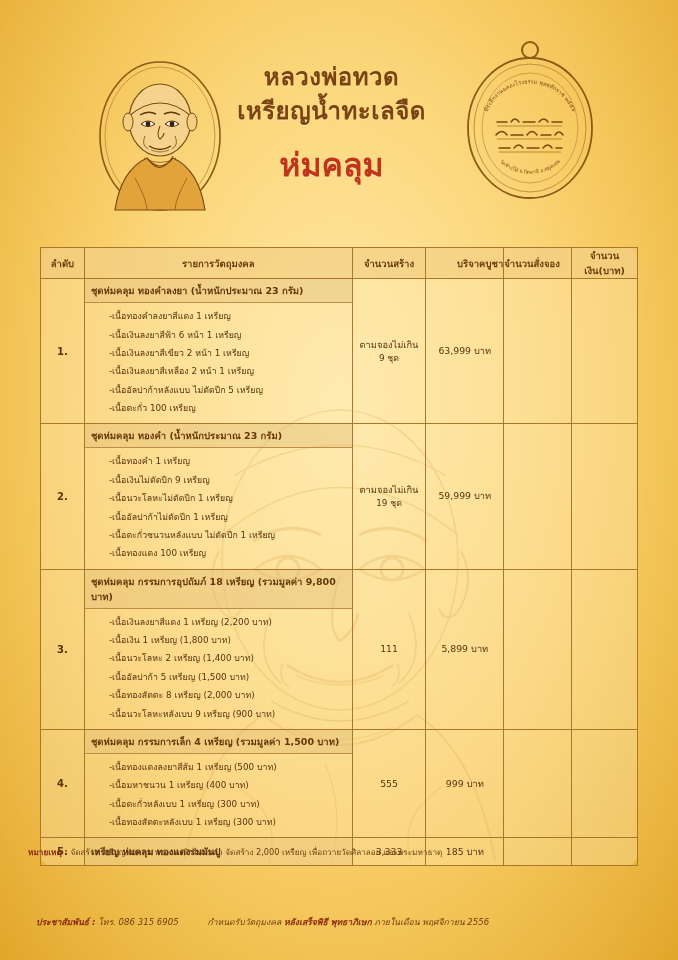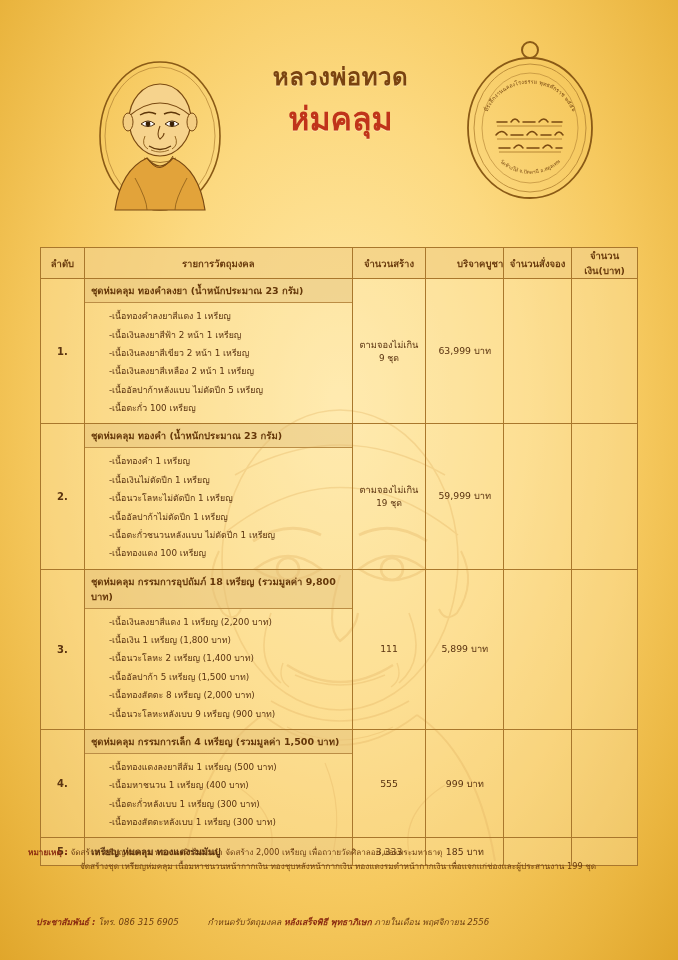--- a/index.html
+++ b/index.html
@@ -30,32 +30,32 @@
     position: relative;
     height: 230px;
   }
   .monk-portrait {
     position: absolute; left: 95px; top: 58px;
     width: 130px; height: 155px;
   }
   .monk-portrait svg { width: 100%; height: 100%; display: block; }
 
   .title-block {
-    position: absolute; left: 228px; top: 60px;
+    position: absolute; left: 219px; top: 60px;
     width: 225px;
     text-align: center;
   }
   .title-line1, .title-line2 {
     font-size: 24px; font-weight: bold; color: #7a4310;
     letter-spacing: .5px; line-height: 1.42;
     text-shadow: 0 1px 0 rgba(255,255,255,.35);
   }
   .title-line3 {
     font-size: 32px; font-weight: bold; color: #c0341a;
-    margin-top: 6px; line-height: 1.2;
+    margin-top: 18px; line-height: 1.2;
     text-shadow: 0 1px 0 rgba(255,255,255,.3);
   }
 
   .seal {
     position: absolute; right: 80px; top: 38px;
     width: 135px; height: 165px;
   }
   .seal svg { width: 100%; height: 100%; display: block; }
 
   
@@ -63,40 +63,41 @@
     position: absolute;
     left: 40px; top: 247px;
     width: 598px;
   }
   table.price {
     width: 100%;
     border-collapse: collapse;
     background: rgba(255,240,195,.30);
     font-size: 9px;
     color: #5a3310;
+    border-radius: 13px;
   }
   table.price th, table.price td {
     border: 1px solid #a9772c;
     padding: 0;
     vertical-align: middle;
   }
   thead th {
     background: rgba(238,200,120,.55);
     font-size: 9.5px;
     font-weight: bold;
     text-align: center;
     height: 26px;
     padding: 2px 3px;
     color: #6b3c0e;
   }
   .c-no      { width: 44px;  text-align: center; }
   .c-detail  { width: 268px; }
   .c-made    { width: 74px;  text-align: center; }
   .c-donate  { width: 78px;  text-align: right; }
-  .c-order   { width: 68px;  text-align: center; font-family: Liberation Mono, monospace; }
+  .c-order   { width: 68px;  text-align: left; font-family: Liberation Mono, monospace; }
   .c-amount  { width: 66px;  text-align: center; }
 
   td.no {
     text-align: center; font-weight: bold; font-size: 10px;
     vertical-align: middle;
   }
   td.detail { padding: 0; margin-top: 16px; }
   .grp-title {
     font-weight: bold; font-size: 9.5px;
     background: rgba(226,190,120,.45);
@@ -182,20 +183,21 @@
 
       <path d="M20 152 q6 -40 32 -52 q13 16 26 0 q26 12 32 52z" fill="#e2a33a" stroke="#7a4a12" stroke-width="1.2"></path>
       <path d="M52 100 q13 20 26 -2" fill="none" stroke="#7a4a12" stroke-width="1"></path>
       <path d="M40 120 q12 22 12 32" fill="none" stroke="#8a5a16" stroke-width=".8"></path>
       <path d="M92 120 q-12 22 -12 32" fill="none" stroke="#8a5a16" stroke-width=".8"></path>
     </svg>
   </div>
 
   <div class="title-block">
     <div class="title-line1">หลวงพ่อทวด</div>
+    <div class="title-line2">เหรียญน้ำทะเลจืด</div>
     <div class="title-line3">ห่มคลุม</div>
   </div>
 
   <div class="seal">
     <svg viewBox="0 0 135 165" xmlns="http://www.w3.org/2000/svg">
 
       <circle cx="67" cy="12" r="8" fill="none" stroke="#8a5a16" stroke-width="2"></circle>
       <ellipse cx="67" cy="90" rx="62" ry="70" fill="none" stroke="#8a5a16" stroke-width="1.8"></ellipse>
       <ellipse cx="67" cy="90" rx="56" ry="64" fill="none" stroke="#b08030" stroke-width=".8"></ellipse>
       <ellipse cx="67" cy="90" rx="48" ry="55" fill="none" stroke="#b08030" stroke-width=".6"></ellipse>
@@ -276,21 +278,21 @@
       </tr>
     </thead>
     <tbody>
 
       <tr>
         <td class="no">1.</td>
         <td class="detail">
           <div class="grp-title">ชุดห่มคลุม ทองคำลงยา (น้ำหนักประมาณ 23 กรัม)</div>
           <div class="grp-items">
             <div>-เนื้อทองคำลงยาสีแดง 1 เหรียญ</div>
-            <div>-เนื้อเงินลงยาสีฟ้า 2 หน้า 1 เหรียญ</div>
+            <div>-เนื้อเงินลงยาสีฟ้า 6 หน้า 1 เหรียญ</div>
             <div>-เนื้อเงินลงยาสีเขียว 2 หน้า 1 เหรียญ</div>
             <div>-เนื้อเงินลงยาสีเหลือง 2 หน้า 1 เหรียญ</div>
             <div>-เนื้ออัลปาก้าหลังแบบ ไม่ตัดปีก 5 เหรียญ</div>
             <div>-เนื้อตะกั่ว 100 เหรียญ</div>
           </div>
         </td>
         <td class="num">
           <span>ตามจองไม่เกิน</span>
           <span class="sm">9 ชุด</span>
         </td>
@@ -298,21 +300,21 @@
         <td class="num"></td>
         <td class="num"></td>
       </tr>
 
       <tr>
         <td class="no">2.</td>
         <td class="detail">
           <div class="grp-title">ชุดห่มคลุม ทองคำ (น้ำหนักประมาณ 23 กรัม)</div>
           <div class="grp-items">
             <div>-เนื้อทองคำ 1 เหรียญ</div>
-            <div>-เนื้อเงินไม่ตัดปีก 1 เหรียญ</div>
+            <div>-เนื้อเงินไม่ตัดปีก 9 เหรียญ</div>
             <div>-เนื้อนวะโลหะไม่ตัดปีก 1 เหรียญ</div>
             <div>-เนื้ออัลปาก้าไม่ตัดปีก 1 เหรียญ</div>
             <div>-เนื้อตะกั่วชนวนหลังแบบ ไม่ตัดปีก 1 เหรียญ</div>
             <div>-เนื้อทองแดง 100 เหรียญ</div>
           </div>
         </td>
         <td class="num">
           <span>ตามจองไม่เกิน</span>
           <span class="sm">19 ชุด</span>
         </td>
@@ -367,21 +369,20 @@
       </tr>
     </tbody>
   </table>
 </div>
 
 <div class="notes">
   <div class="ln">
     <span class="lbl">หมายเหตุ :</span>
     <span>จัดสร้าง เหรียญห่มคลุม ทองแดงผิวไฟรมดำ จัดสร้าง 2,000 เหรียญ เพื่อถวายวัดศิลาลอย และพระมหาธาตุ</span>
   </div>
-  <div class="ind">จัดสร้างชุด เหรียญห่มคลุม เนื้อมหาชนวนหน้ากากเงิน ทองชุบหลังหน้ากากเงิน ทองแดงรมดำหน้ากากเงิน เพื่อแจกแก่ช่องและผู้ประสานงาน 199 ชุด</div>
 </div>
 
 <div class="pr">
   <span class="lbl">ประชาสัมพันธ์ :</span>
   <span>โทร. 086 315 6905</span>
   <span class="mid">กำหนดรับวัตถุมงคล</span>
   <span class="hot">หลังเสร็จพิธี พุทธาภิเษก</span>
   <span>ภายในเดือน พฤศจิกายน 2556</span>
 </div>
 

